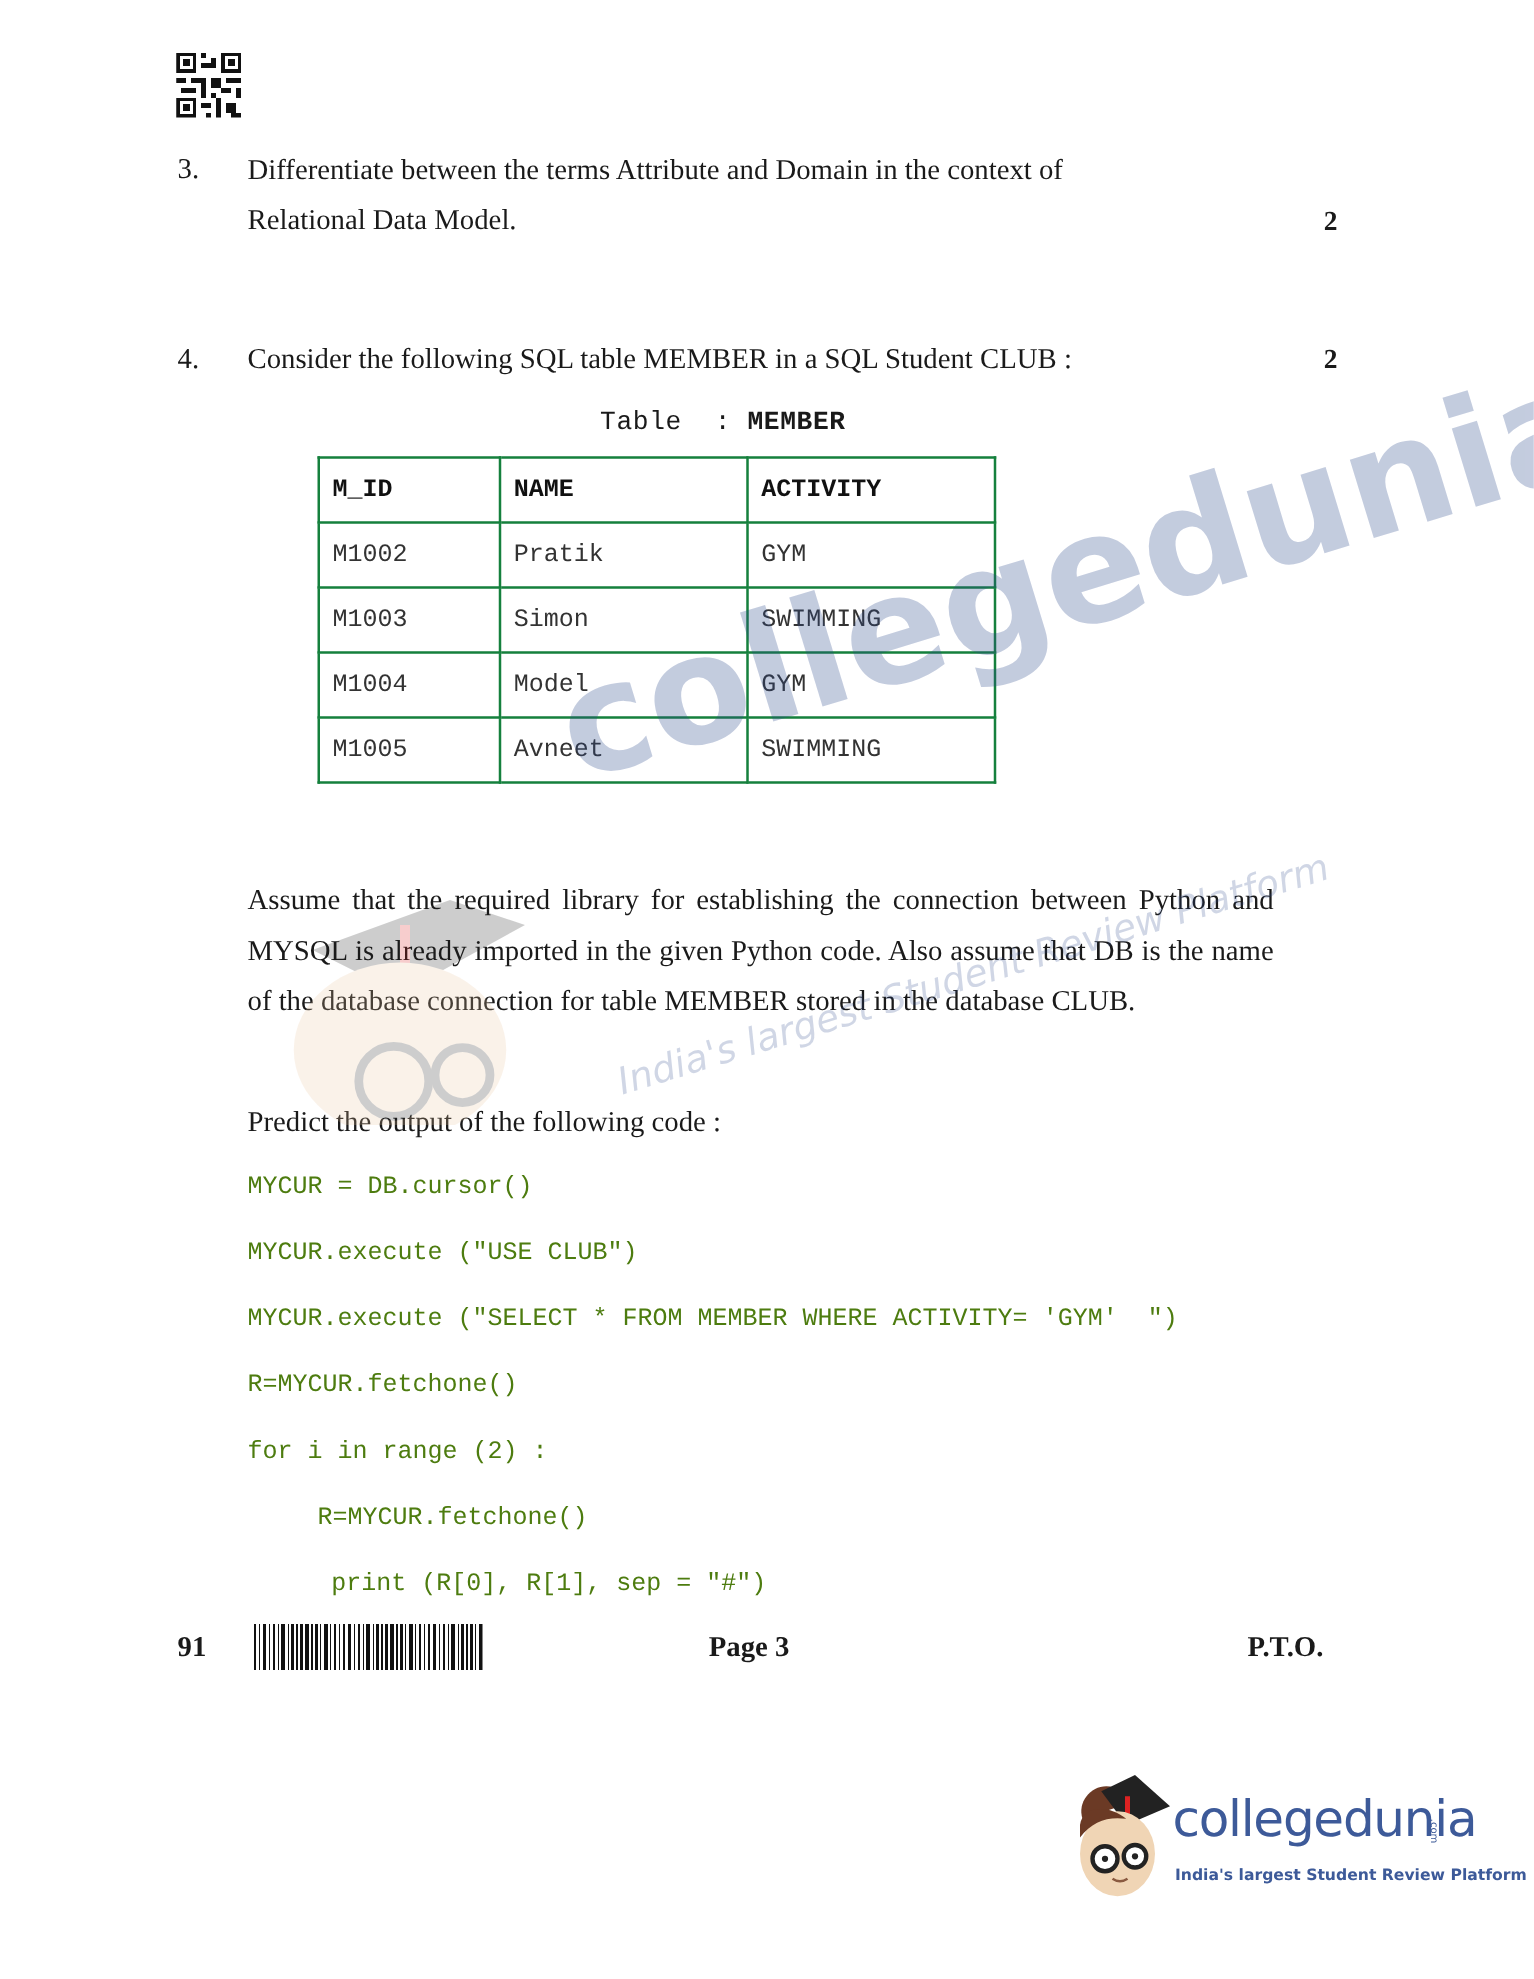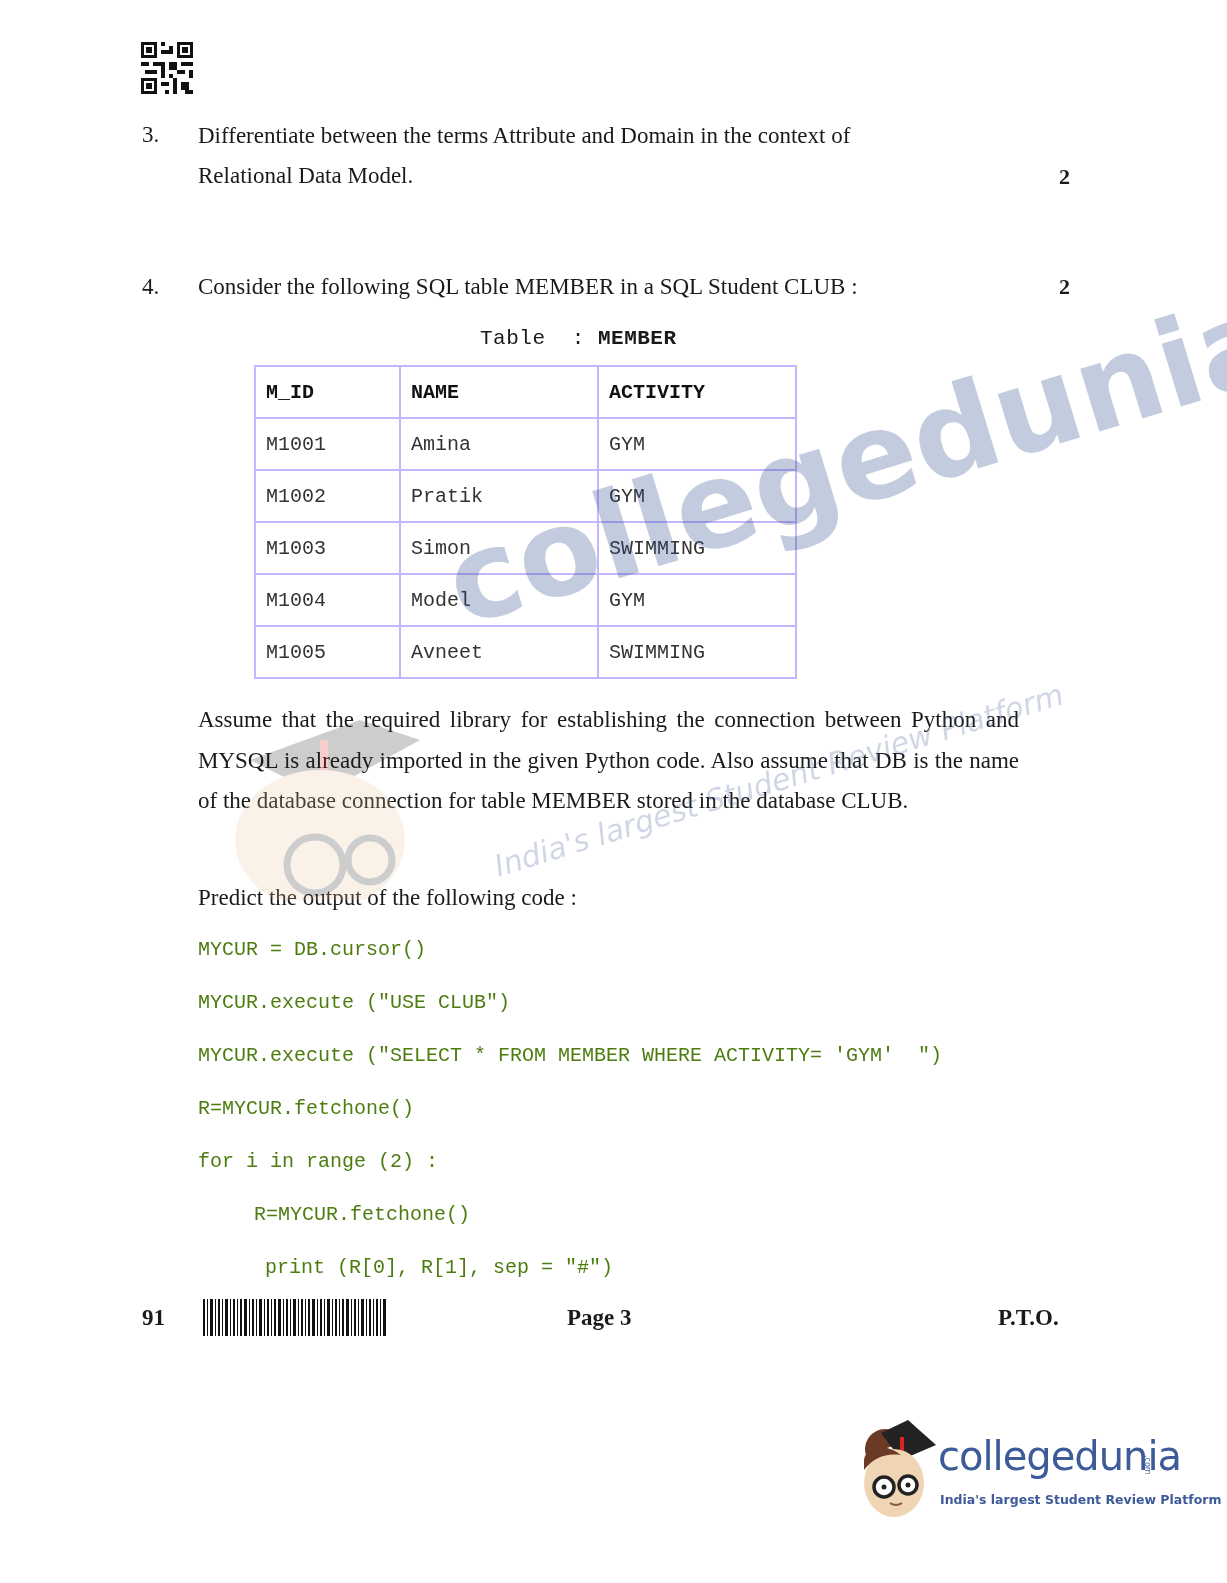--- a/index.html
+++ b/index.html
@@ -10,21 +10,21 @@
   .abs { position: absolute; }
 
   .qr { left: 141px; top: 42px; width: 52px; height: 52px; }
   .qnum { font-size: 23px; }
   .qtext { font-size: 23px; line-height: 40px; }
   .marks { font-size: 22px; font-weight: bold; }
 
   .tbl-caption { left: 480px; top: 327px; font-size: 21px; letter-spacing: 0.5px; }
   .tbl-caption b { font-weight: bold; }
   table.member { position: absolute; left: 254px; top: 365px; border-collapse: collapse; }
-  table.member td, table.member th { border: 2px solid #c4b5fd; height: 50px; padding: 0 0 0 10px;
+  table.member td, table.member th { border: 2px solid #15803d; height: 50px; padding: 0 0 0 10px;
          text-align: left; font-size: 20px; font-family: "Liberation Mono", "DejaVu Sans Mono", monospace;
          color: #333; vertical-align: middle; }
   table.member th { font-weight: bold; color: #111; }
   .c1 { width: 133px; } .c2 { width: 186px; } .c3 { width: 186px; }
 
   .para { left: 198px; width: 821px; font-size: 23px; line-height: 40.5px; text-align: justify; text-align-last: left; }
   .code { font-size: 20px; color: #4d7c0f; white-space: pre; }
 
   .footer { font-size: 23px; font-weight: bold; }
   .barcode { left: 203px; top: 1299px; width: 183px; height: 37px; display: flex; gap: 0; }
@@ -82,25 +82,20 @@
 <div class="abs serif marks" style="left:1059px; top:274px;">2</div>
 
 <div class="abs mono tbl-caption" style="white-space:pre;"><span>Table  : </span><b>MEMBER</b></div>
 
 <table class="member">
   <tbody>
       <tr>
     <th class="c1">M_ID</th>
     <th class="c2">NAME</th>
     <th class="c3">ACTIVITY</th>
-  </tr>
-  <tr>
-    <td>M1001</td>
-    <td>Amina</td>
-    <td>GYM</td>
   </tr>
   <tr>
     <td>M1002</td>
     <td>Pratik</td>
     <td>GYM</td>
   </tr>
   <tr>
     <td>M1003</td>
     <td>Simon</td>
     <td>SWIMMING</td>

